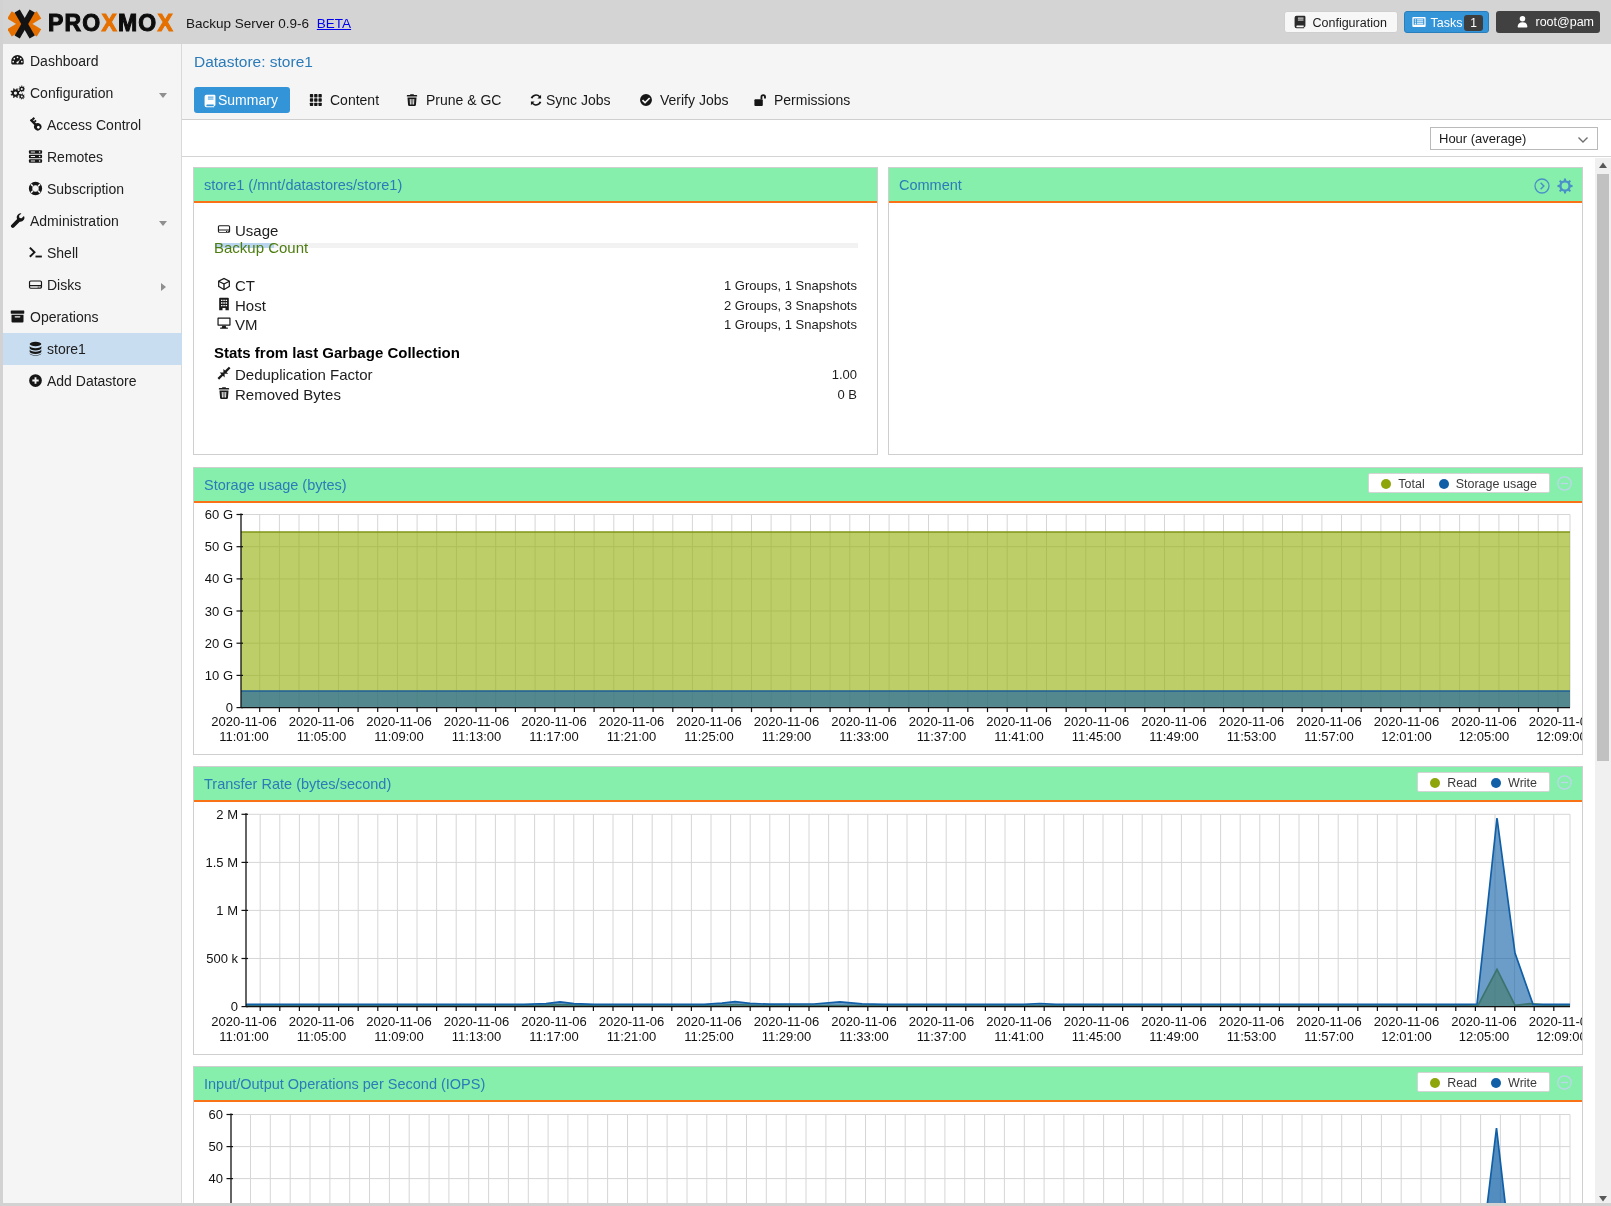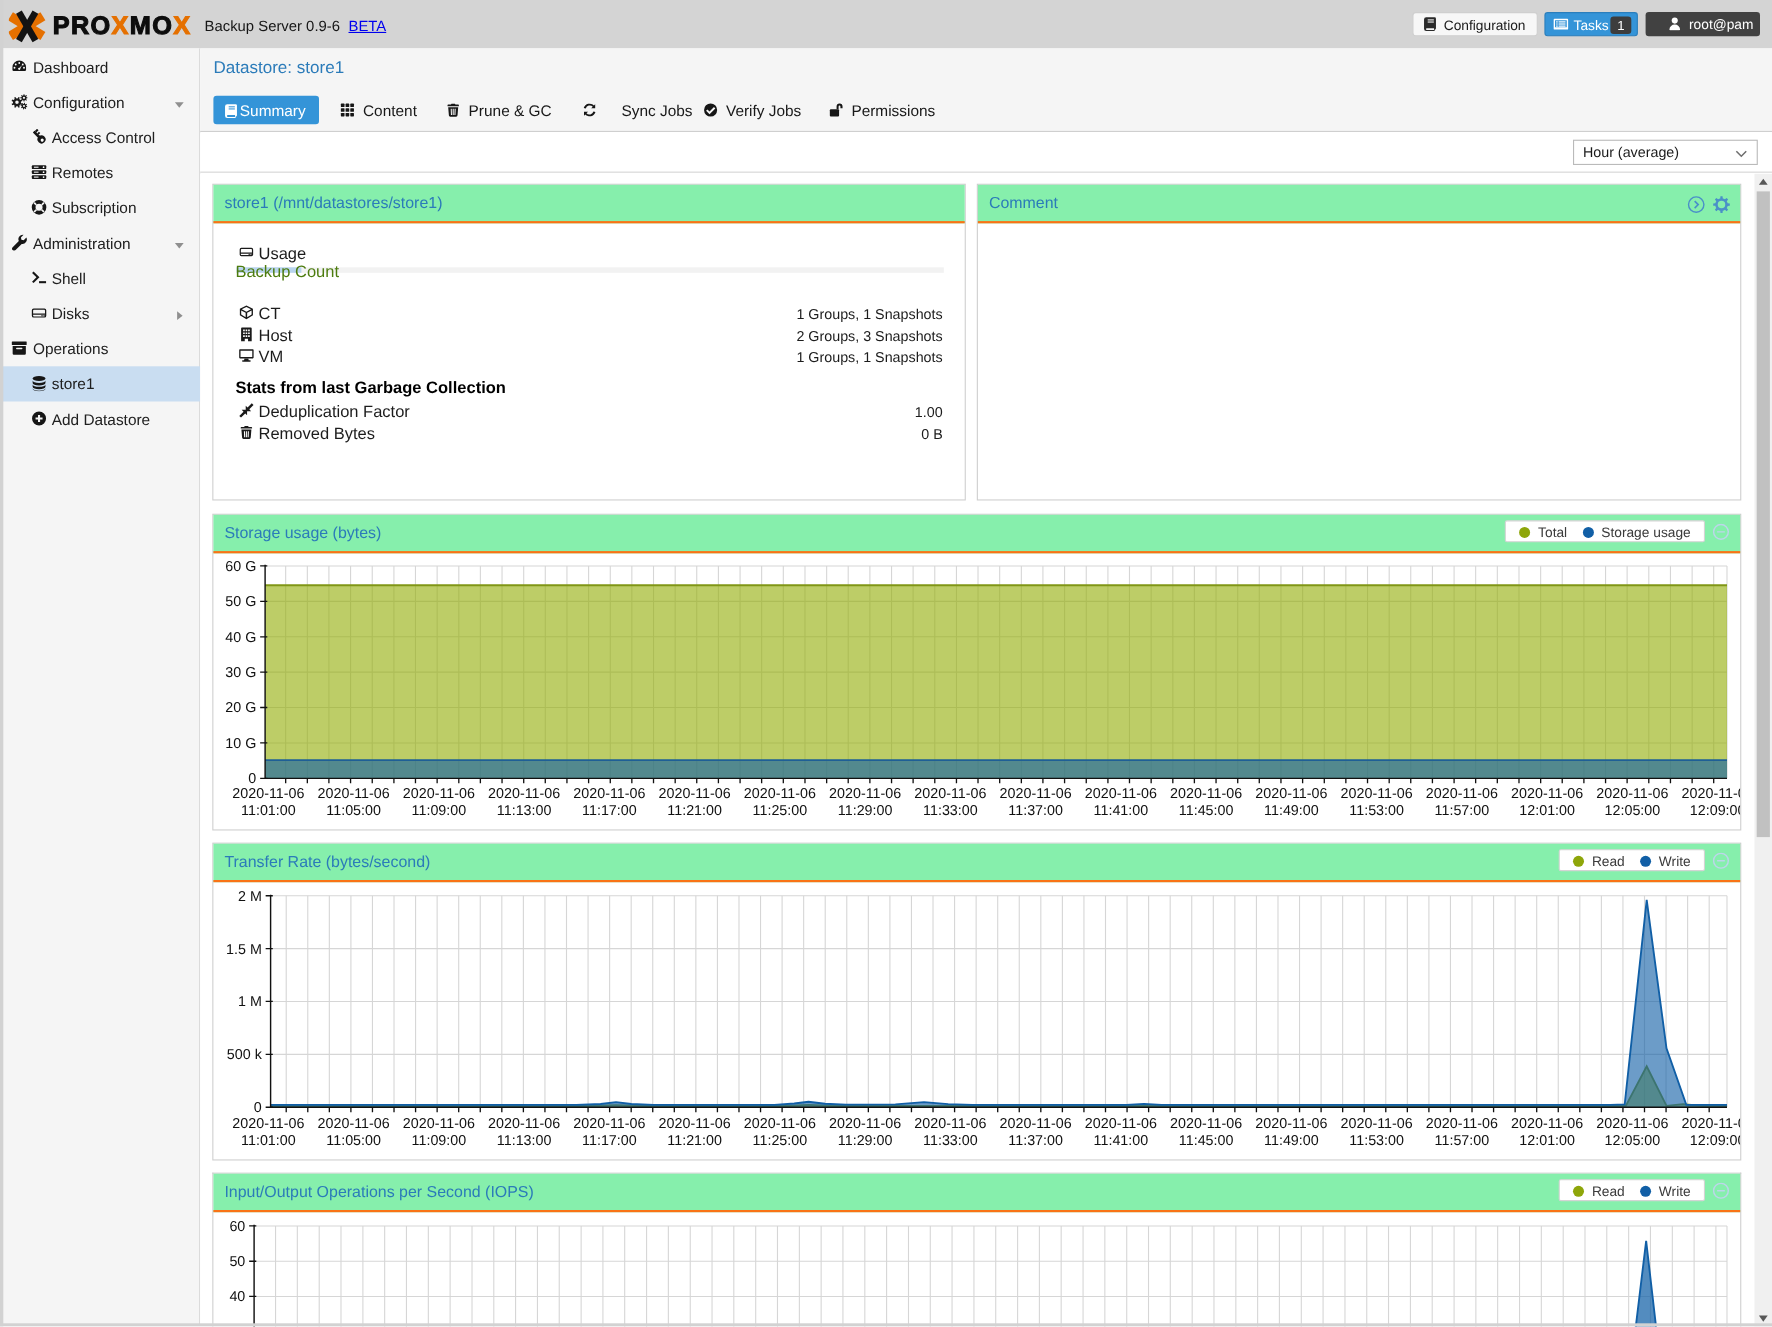--- a/index.html
+++ b/index.html
@@ -221,21 +221,21 @@
         <g fill="#161616">
           <path d="M6.2 1.4 h3.6 l0.5 1 h2.9 a0.7 0.7 0 0 1 0.7 0.7 v1 H2.1 v-1 a0.7 0.7 0 0 1 0.7 -0.7 h2.9 z"></path>
           <path fill-rule="evenodd" d="M2.8 5.2 h10.4 l-0.7 8.3 a1.5 1.5 0 0 1 -1.5 1.4 H5 a1.5 1.5 0 0 1 -1.5 -1.4 z M5.4 6.8 l0.25 6.4 h1.1 l-0.25 -6.4 z M7.45 6.8 v6.4 h1.1 v-6.4 z M9.5 6.8 l-0.25 6.4 h1.1 l0.25 -6.4 z"></path>
         </g>
       </svg><span style="margin-left:7px">Prune &amp; GC</span></div>
 <div class="tab" style="left:347px"><svg width="14" height="14" viewBox="0 0 16 16" style="vertical-align:-2px">
         <g fill="#161616">
           <path d="M13.8 2 v4.2 h-4.2 l1.7 -1.7 a4.4 4.4 0 0 0 -7.3 1.9 L1.9 5.8 a6.4 6.4 0 0 1 10.6 -2.5 z"></path>
           <path d="M2.2 14 v-4.2 h4.2 l-1.7 1.7 a4.4 4.4 0 0 0 7.3 -1.9 l2.1 0.6 a6.4 6.4 0 0 1 -10.6 2.5 z"></path>
         </g>
-      </svg><span style="margin-left:22px">Sync Jobs</span></div>
+      </svg><span style="margin-left:3px">Sync Jobs</span></div>
 <div class="tab" style="left:457px"><svg width="14" height="14" viewBox="0 0 16 16" style="vertical-align:-2px">
         <g fill="#161616">
           <path fill-rule="evenodd" d="M8 1.2 a6.8 6.8 0 1 1 0 13.6 a6.8 6.8 0 1 1 0 -13.6 z M11.5 5 L6.9 9.6 L4.7 7.4 L3.3 8.8 L6.9 12.4 L12.9 6.4 z"></path>
         </g>
       </svg><span style="margin-left:7px">Verify Jobs</span></div>
 <div class="tab" style="left:571px"><svg width="14" height="14" viewBox="0 0 16 16" style="vertical-align:-2px">
         <g fill="#161616">
           <path d="M8.6 7.2 V4.4 a3.1 3.1 0 0 1 6.2 0 V6.2 h-2.2 V4.4 a0.95 0.95 0 0 0 -1.9 0 V7.2 z"></path>
           <rect x="1.6" y="7.2" width="9.6" height="7.6" rx="1.1"></rect>
         </g>

